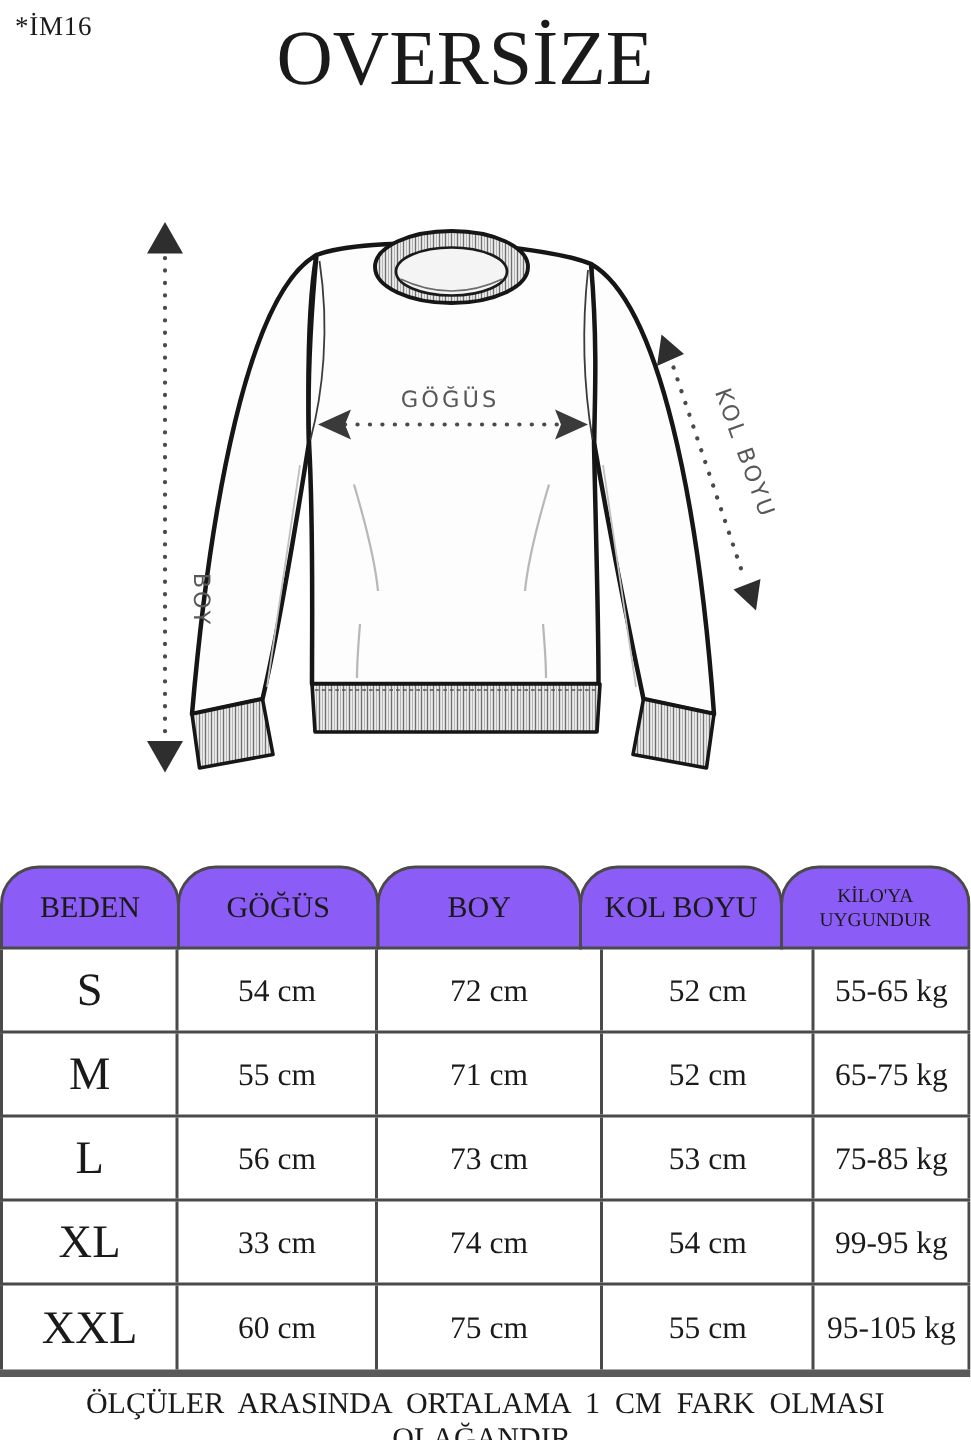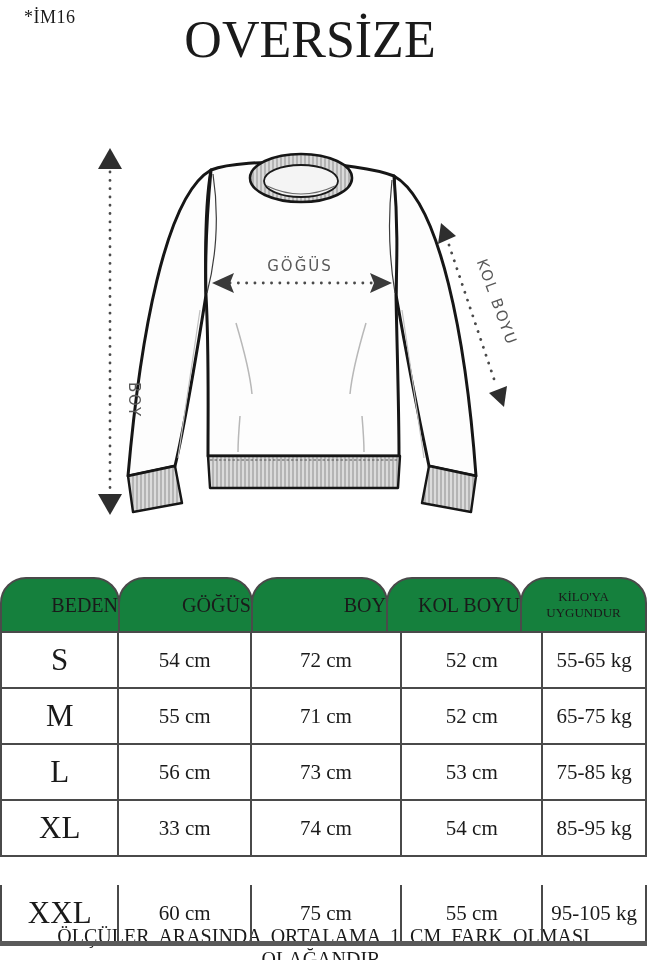--- a/index.html
+++ b/index.html
@@ -5,54 +5,54 @@
   html,body { margin:0; padding:0; }
   body {
     width:647px; height:960px;
     background:#ffffff;
     position:relative;
     overflow:hidden;
     font-family:"Liberation Serif", serif;
     color:#1a1a1a;
   }
   .code-label {
-    position:absolute; top:7px; left:24px;
+    position:absolute; top:7px; left:10px;
     font-size:18px; letter-spacing:0.5px;
   }
   .page-title {
     position:absolute; top:10px; left:0; width:620px;
     text-align:center;
     font-size:52px; font-weight:400;
     letter-spacing:0px;
   }
   .diagram-wrap { position:absolute; top:128px; left:0; width:647px; height:432px; }
 
   
   .size-table { position:absolute; top:577px; left:0; width:647px; }
   .thead { display:flex; height:56px; position:relative; z-index:2; }
   .th {
     box-sizing:border-box;
     border:2px solid #4a4a4a;
     border-radius:26px 26px 0 0;
-    background:#15803d;
-    display:flex; align-items:center; justify-content:flex-end;
+    background:#8b5cf6;
+    display:flex; align-items:center; justify-content:center;
     text-align:center;
     font-size:20px;
   }
   .th + .th { margin-left:-2px; }
   .h0{width:120px} .h1{width:135px} .h2{width:137px} .h3{width:136px}
   .h4{width:127px; font-size:13px; line-height:1.25; padding:0 16px;}
   .tbody { border-bottom:5px solid #5a5a5a; position:relative; z-index:1; }
   .tr {
     display:flex; height:56px;
     box-sizing:border-box;
     border-bottom:2px solid #4a4a4a;
     border-left:2px solid #4a4a4a;
   }
-  .tr:last-child { border-bottom:none;margin-top:28px; }
+  .tr:last-child { border-bottom:none; }
   .td {
     box-sizing:border-box;
     border-right:2px solid #4a4a4a;
     display:flex; align-items:center; justify-content:center;
     font-size:21px;
   }
   .c0{width:118px; font-size:31px;} .c1{width:133px} .c2{width:151px} .c3{width:142px} .c4{width:104px}
 
   .footer-note {
     position:absolute; top:925px; left:0; width:647px;
@@ -169,21 +169,21 @@
       <div class="td c1">56 cm</div>
       <div class="td c2">73 cm</div>
       <div class="td c3">53 cm</div>
       <div class="td c4">75-85 kg</div>
     </div>
     <div class="tr">
       <div class="td c0">XL</div>
       <div class="td c1">33 cm</div>
       <div class="td c2">74 cm</div>
       <div class="td c3">54 cm</div>
-      <div class="td c4">85-95 kg</div>
+      <div class="td c4">99-95 kg</div>
     </div>
     <div class="tr">
       <div class="td c0">XXL</div>
       <div class="td c1">60 cm</div>
       <div class="td c2">75 cm</div>
       <div class="td c3">55 cm</div>
       <div class="td c4">95-105 kg</div>
     </div>
   </div>
 </div>

